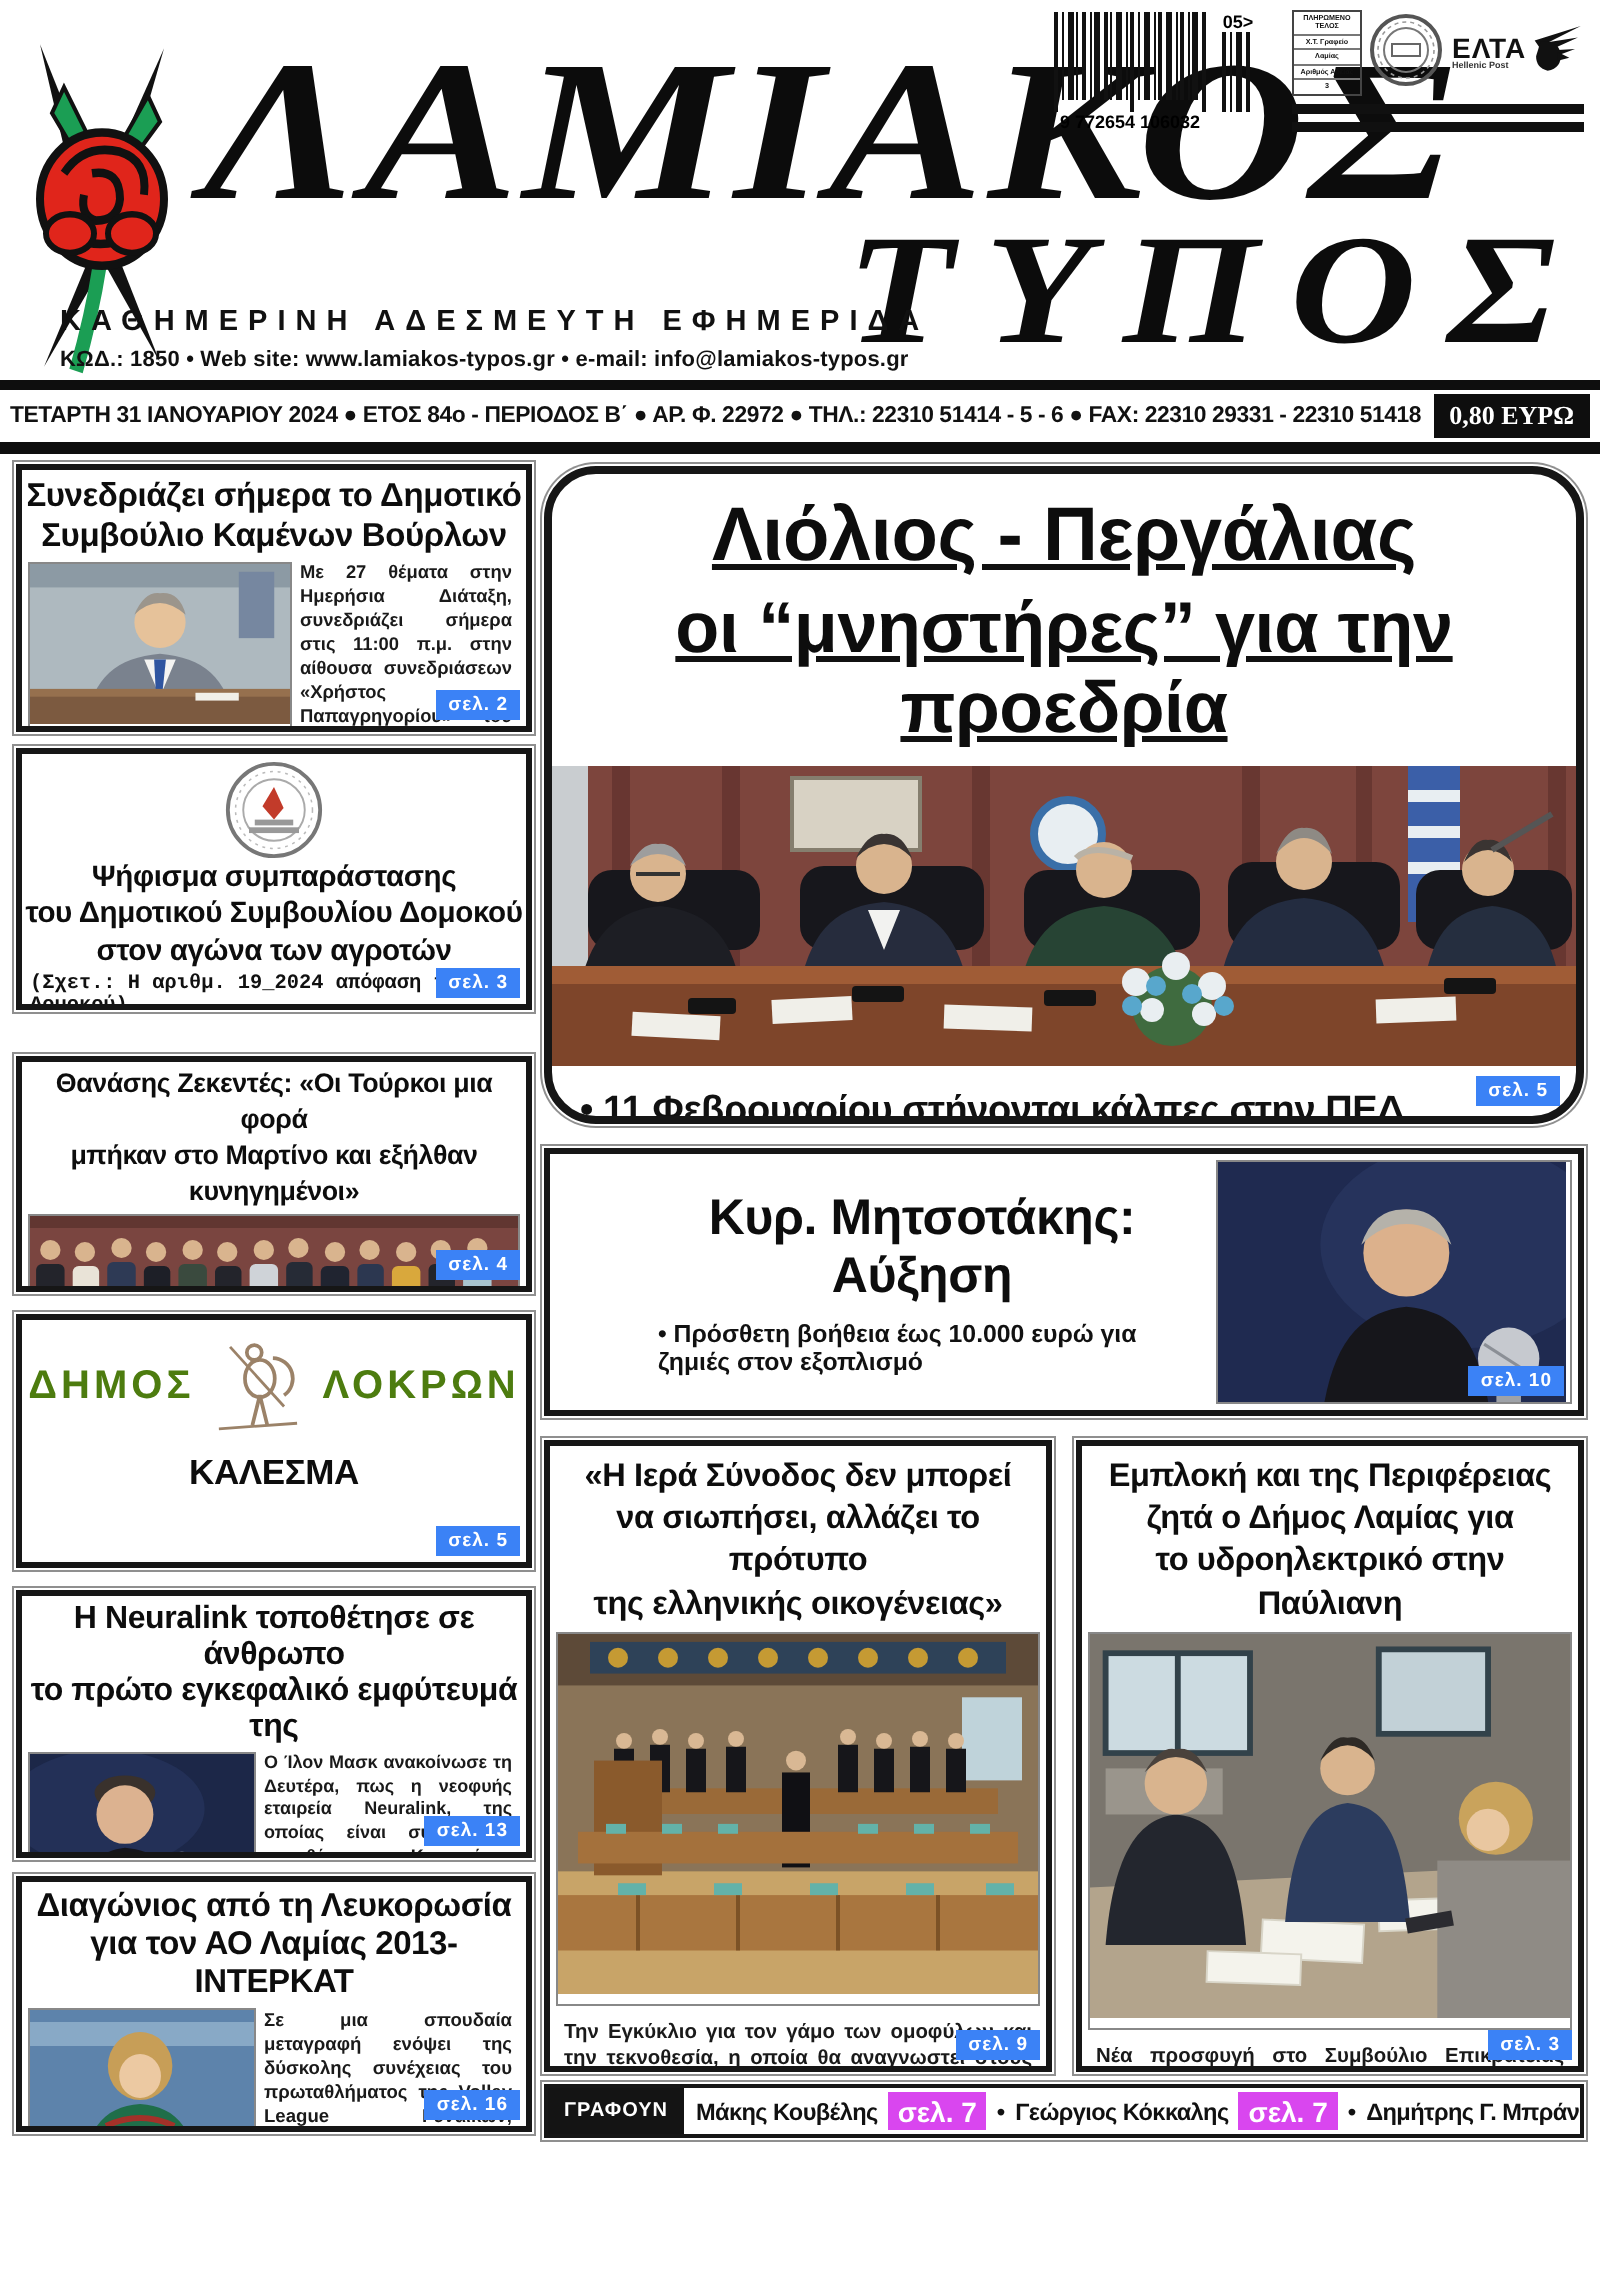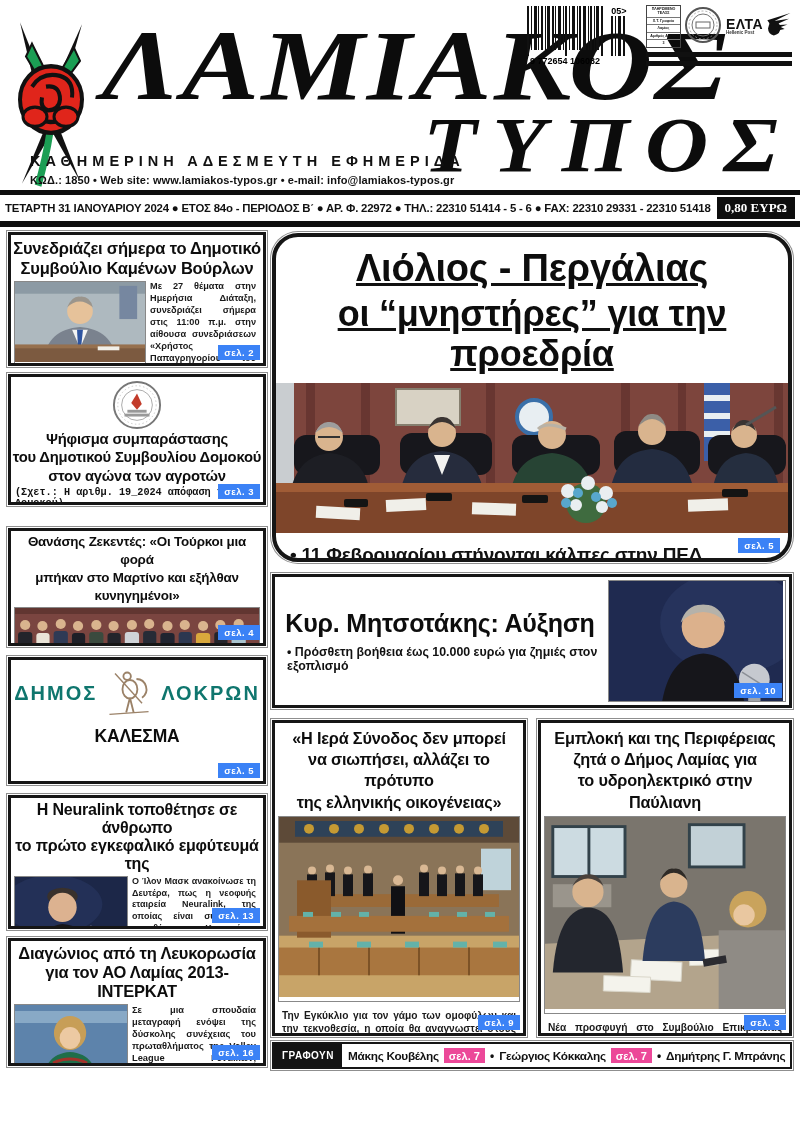--- a/index.html
+++ b/index.html
@@ -53,45 +53,45 @@
   #b-martino {left:8px;top:528px;width:258px;height:118px;}
   #b-lokron  {left:8px;top:657px;width:258px;height:127px;}
   #b-neural  {left:8px;top:795px;width:258px;height:134px;}
   #b-volley  {left:8px;top:938px;width:258px;height:128px;}
   .t17{font-size:16.5px;line-height:1.22;padding-top:3px;}
   .t15{font-size:14.8px;line-height:1.25;}
   .t13{font-size:13.4px;line-height:1.35;padding-top:2px;}
   .note{font-weight:bold;font-size:10.2px;padding:2px 4px;font-family:Liberation Mono, monospace;}
   
   .orgrow{display:flex;align-items:center;justify-content:center;gap:10px;padding-top:6px;}
-  .orgname{font-weight:bold;font-size:20px;letter-spacing:2px;color:#0f766e;}
+  .orgname{font-weight:bold;font-size:20px;letter-spacing:2px;color:#4d7c0f;}
   
   #b-lead{left:272px;top:233px;width:520px;height:329px;border-width:4px;border-radius:26px;text-decoration:underline;}
   #b-lead .lt1{font-size:38px;line-height:1.12;margin-top:10px;}
   #b-lead .lt2{font-size:36px;line-height:1.12;margin-top:4px;}
   #b-lead .leadph{margin:9px 0 0 0;}
   #b-lead .lbul{font-weight:bold;font-size:19px;padding:7px 0 0 14px;letter-spacing:-0.2px;}
-  #b-mitso{left:272px;top:574px;width:520px;height:134px;display:flex;}
+  #b-mitso{left:272px;top:574px;width:520px;height:134px;display:flex;padding-left:42px;}
   #b-mitso .mleft{flex:1;display:flex;flex-direction:column;justify-content:center;padding:2px 6px;}
   #b-mitso .mt{font-size:25px;line-height:1.18;}
   #b-mitso .mbul{font-weight:bold;font-size:12.4px;margin-top:6px;text-align:left;padding-left:6px;}
   #b-mitso .mph{position:relative;flex:none;width:176px;margin:3px;border:1px solid #888;}
   #b-synod{left:272px;top:720px;width:254px;height:316px;}
   #b-pavl {left:538px;top:720px;width:254px;height:316px;}
   .t16{font-size:16.3px;line-height:1.3;padding-top:5px;}
   .bd2{font-weight:bold;font-size:10.2px;line-height:1.32;text-align:justify;padding:4px 7px 0 7px;color:#1a1a1a;}
   .phwide{margin:3px;border:1px solid #888;}
   
   #b-writers{left:272px;top:1042px;width:520px;height:27px;border-width:2px;
     display:flex;align-items:stretch;}
   #b-writers .wlabel{background:#141414;color:#fff;font-weight:bold;font-size:10px;
     display:flex;align-items:center;padding:0 8px;letter-spacing:0.5px;}
   #b-writers .wlist{flex:1;display:flex;align-items:center;gap:5px;padding:0 6px;white-space:nowrap;}
   .wname{font-weight:bold;font-size:11.8px;letter-spacing:-0.3px;}
-  .pgi{background:#ec4899;color:#fff;font-weight:bold;font-size:11px;padding:1.5px 5px;}
+  .pgi{background:#d946ef;color:#fff;font-weight:bold;font-size:14px;padding:1.5px 5px;}
   .wsep{font-weight:bold;font-size:12px;}
 </style>
 </head>
 <body>
 
 <div id="page">
 
   <svg id="rose" viewBox="0 0 100 160" preserveAspectRatio="none">
     <polygon points="18,2 42,58 33,62" fill="#111"></polygon>
     <polygon points="80,4 54,58 62,62" fill="#111"></polygon>

